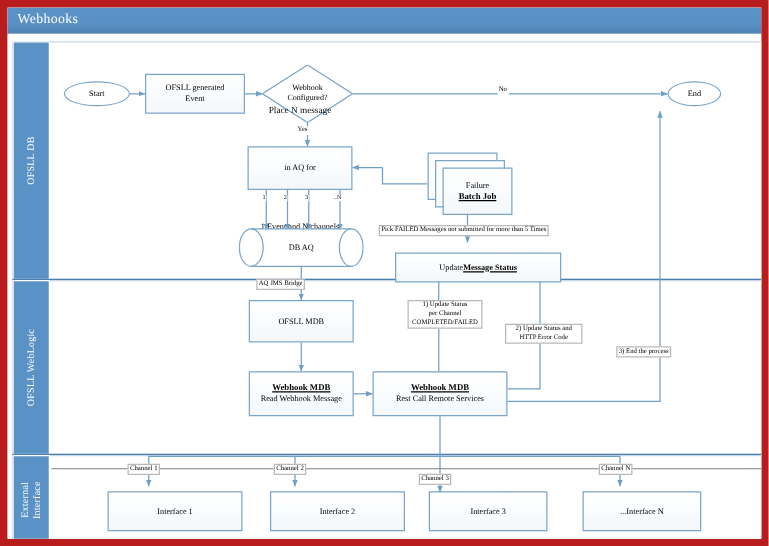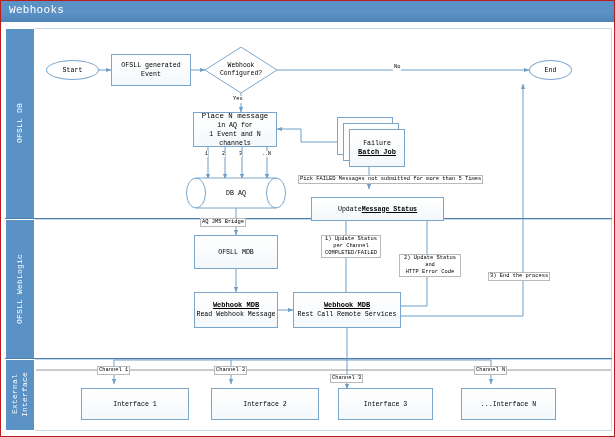--- a/index.html
+++ b/index.html
@@ -1,22 +1,22 @@
 <!DOCTYPE html>
 <html><head>
 <meta charset="utf-8">
 <style>
   html,body{margin:0;padding:0;background:#ffffff;}
   #page{
     position:relative;
     width:615px;height:437px;
     background:#ffffff;
-    font-family:Liberation Mono, monospace;
+    font-family:Liberation Serif, serif;
     overflow:hidden;
-    border:1px solid #b91c1c;
+    border:6px solid #b91c1c;
     box-sizing:border-box;
   }
   
   #title-bar{
     position:absolute;left:0;top:0;width:615px;height:21px;
     background:linear-gradient(to bottom,#5b92c6 0%,#5b92c6 55%,#4f83b5 100%);
     border-bottom:1px solid #3f6e9c;
   }
   #title-text{
     position:absolute;left:8px;top:3px;
@@ -212,21 +212,21 @@
         <polygon points="36,0 72,23 36,46 0,23" fill="#ffffff" stroke="#7aa6cc" stroke-width="1"></polygon>
       </svg>
       <div class="diamond-text" style="white-space:pre-line;">Webhook
 Configured?</div>
     </div>
 
     <div class="node ellipse" style="left:528px;top:38px;width:43px;height:20px;">
       <span>End</span>
     </div>
 
-    <div class="node rect grad" style="left:192px;top:90px;width:84px;height:35px;flex-direction:column;justify-content:center;">
+    <div class="node rect grad" style="left:192px;top:90px;width:84px;height:35px;flex-direction:column;justify-content:center;gap:38px;">
       <div style="font-size:7.4px;">Place  N message</div>
       <div>in AQ for</div>
       <div>1 Event and N channels</div>
     </div>
 
     <div class="tiny-num" style="left:204px;top:129px;">1</div>
     <div class="tiny-num" style="left:221px;top:129px;">2</div>
     <div class="tiny-num" style="left:238px;top:129px;">3</div>
     <div class="tiny-num" style="left:261px;top:129px;">..N</div>
 

